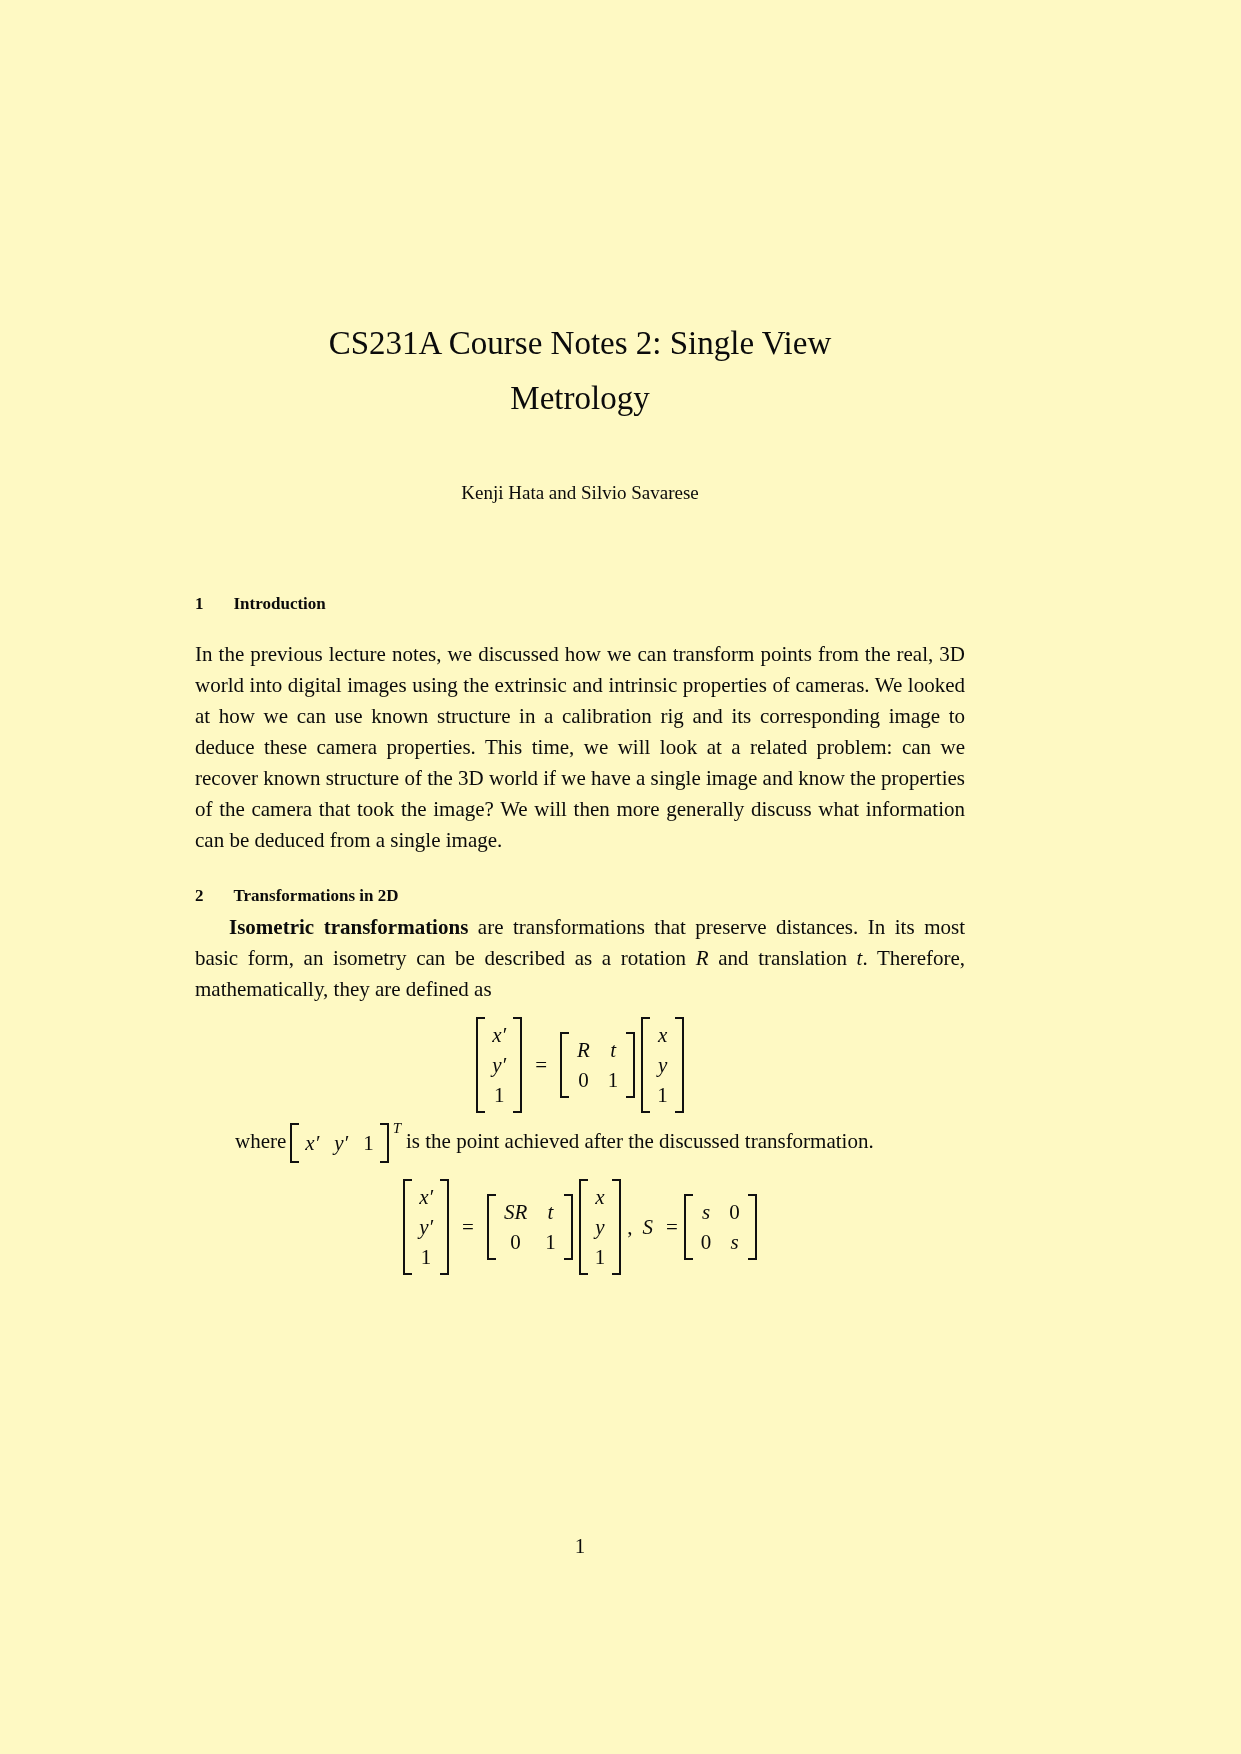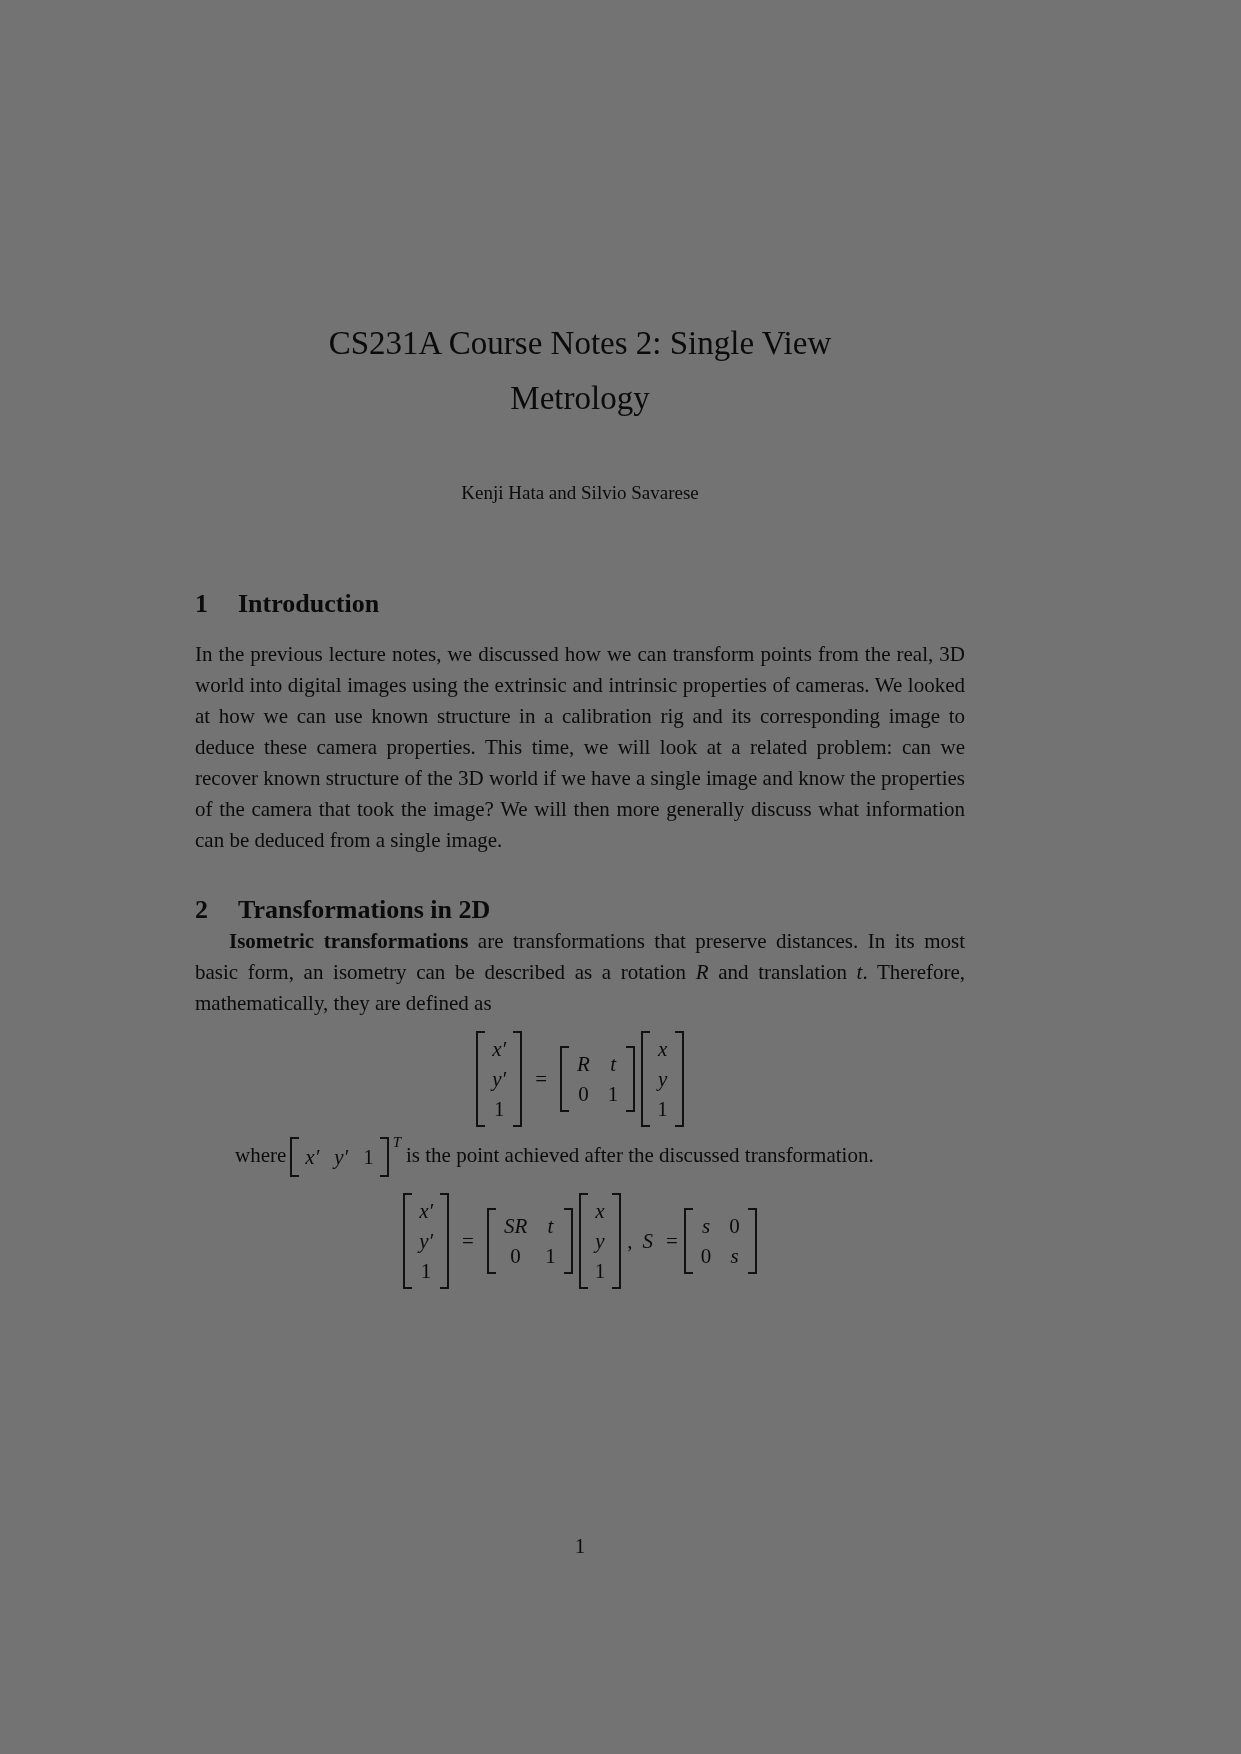--- a/index.html
+++ b/index.html
@@ -1,34 +1,34 @@
 <!DOCTYPE html>
 <html><head>
 <meta charset="utf-8">
 <style>
   html,body{margin:0;padding:0;background:#e8e8e8;}
   .page{
     position:relative;
     width:1241px;height:1754px;
-    background:#737373;
+    background:#fef9c3;
     font-family:"Liberation Serif","DejaVu Serif",serif;
     color:#0b0b0b;
     margin:0 auto;
     overflow:hidden;
   }
   .content{
     position:absolute;left:195px;top:0;width:770px;
     padding-top:316px;
   }
   .title{margin:0;text-align:center;font-size:33px;line-height:55px;font-weight:normal;}
   .authors{margin:52px 0 0 0;text-align:center;font-size:19px;line-height:30px;}
-  .sec-heading{margin:0;font-size:26px;line-height:32px;font-weight:bold;}
+  .sec-heading{margin:0;font-size:17px;line-height:32px;font-weight:bold;}
   .sec-heading .sec-num{margin-right:30px;}
   .sec1{margin-top:80px;}
-  .sec2{margin-top:38px;}
+  .sec2{margin-top:24px;}
   .para{margin:0;font-size:21px;line-height:31px;text-align:justify;}
   .p1{margin-top:19px;}
   .p2{margin-top:27px;}
   .pind{text-indent:34px;}
   .blead{font-weight:bold;}
   .mi{font-style:italic;}
   
   .equation{
     margin:12px 0 0 0;
     display:flex;justify-content:center;align-items:center;

